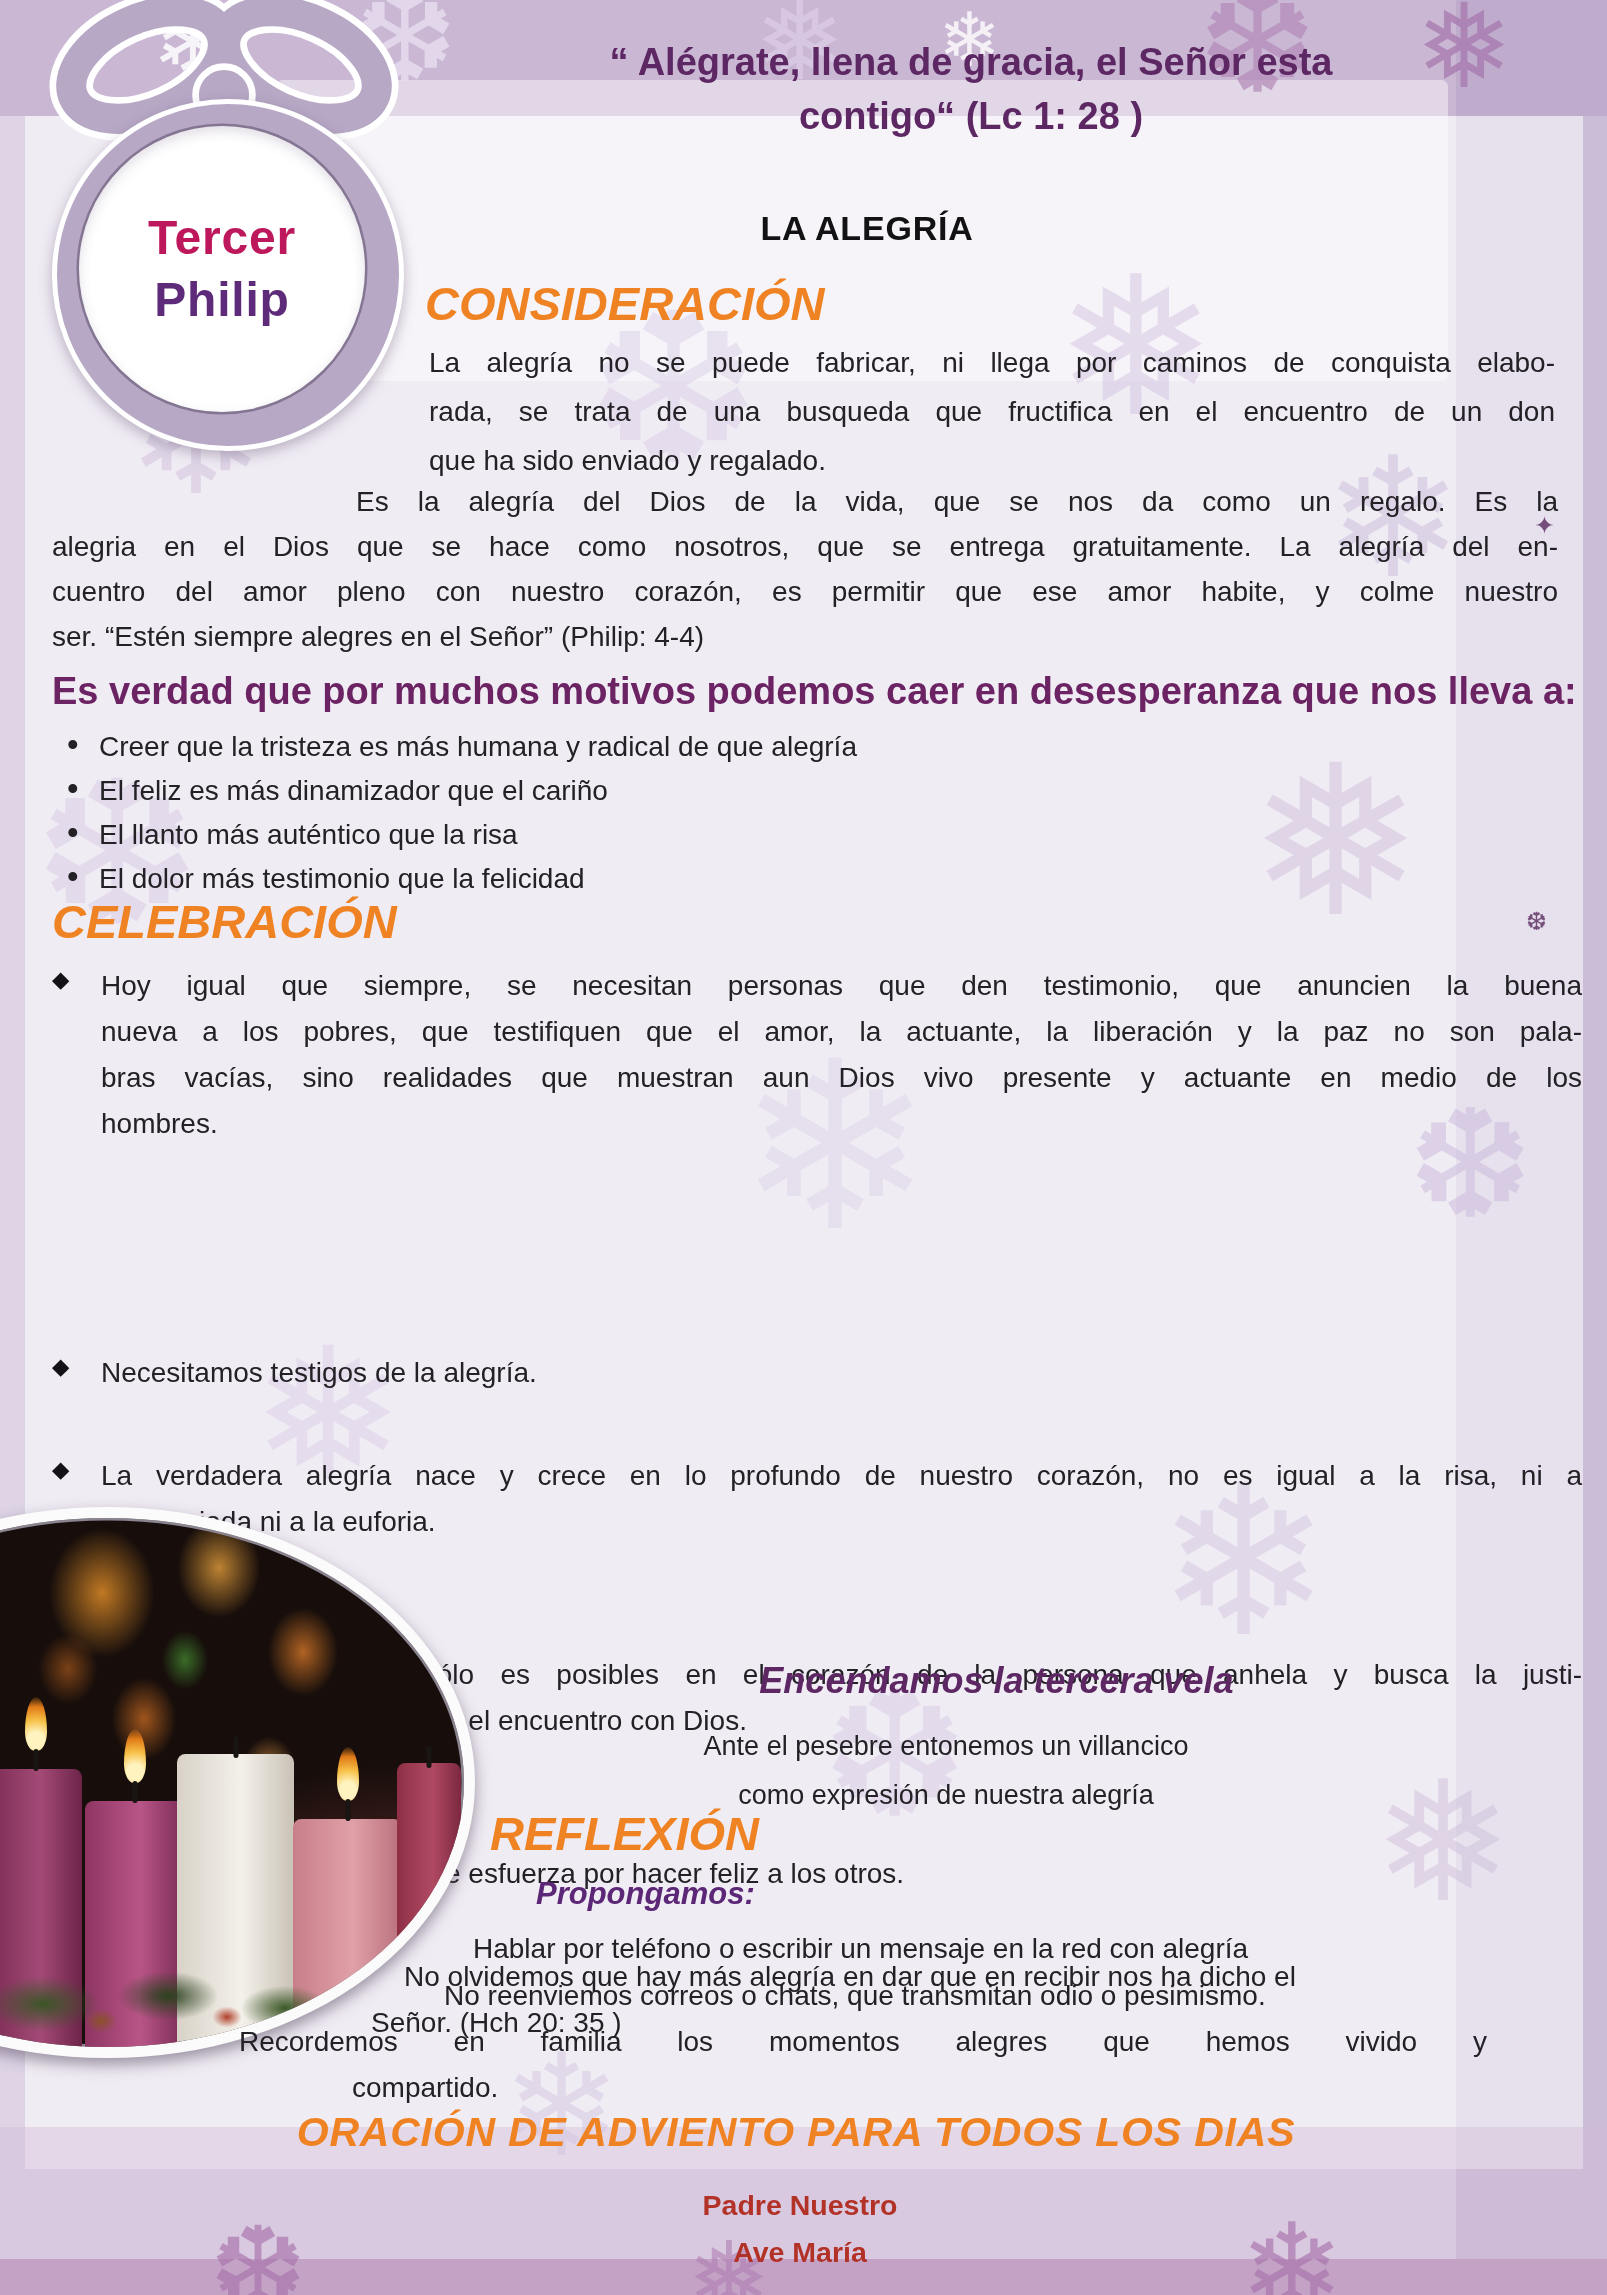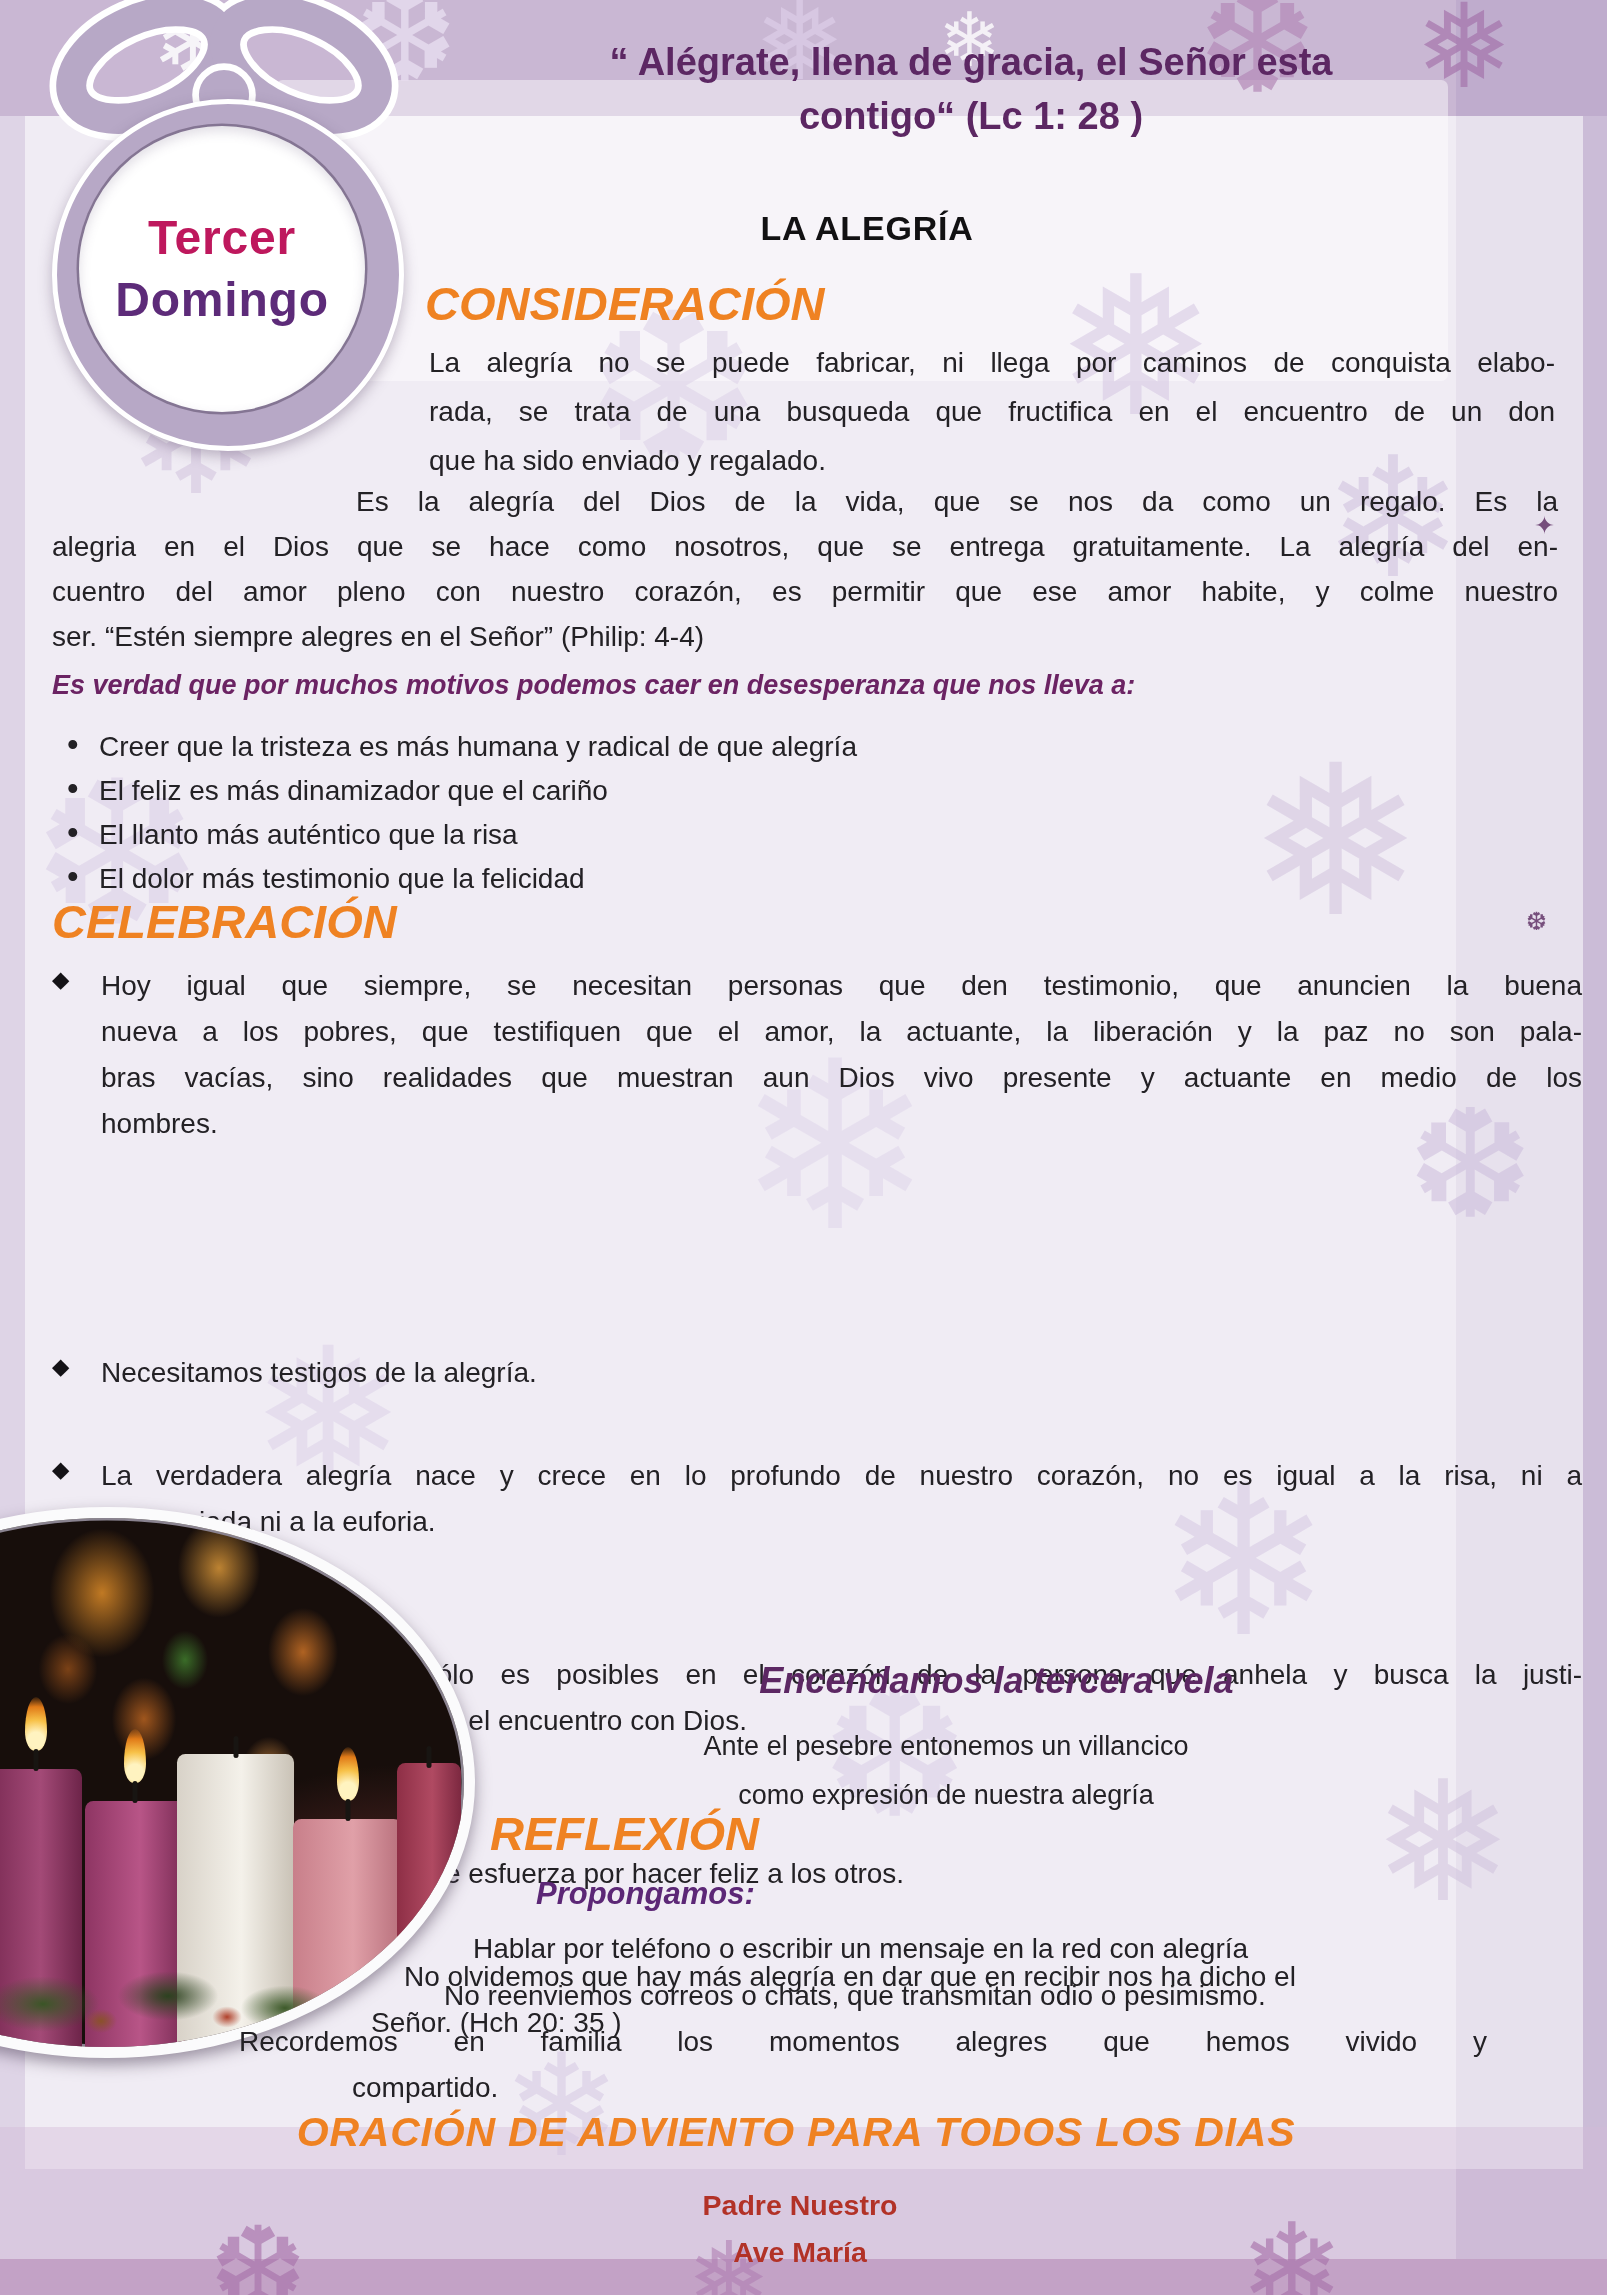--- a/index.html
+++ b/index.html
@@ -20,21 +20,21 @@
   .ring{left:52px;top:99px;width:342px;height:342px;border-radius:50%;
         background:#b7a8c6;border:5.9px solid #ffffff;box-shadow:0 5px 13.4px rgba(80,60,95,.35);}
   .ring-inner{position:absolute;left:22px;top:22px;width:286px;height:286px;border-radius:50%;
         background:#ffffff;box-shadow:0 0 0 2.5px rgba(70,55,85,.45), inset 0 5px 11.7px rgba(90,70,110,.18);
         display:flex;flex-direction:column;align-items:center;justify-content:center;}
   .badge-word{font-size:48px;font-weight:bold;letter-spacing:0.8px;line-height:62px;}
   
   .quote{font-size:38px;font-weight:bold;line-height:54px;text-align:center;}
   .subtitle{font-size:34px;font-weight:bold;color:#121113;text-align:center;letter-spacing:0.8px;}
   .h-orange{font-size:47px;font-weight:bold;font-style:italic;letter-spacing:0px;}
-  .h-purple-lead{font-size:27px;font-weight:bold;font-style:italic;}
+  .h-purple-lead{font-size:38px;font-weight:bold;}
   .h-vela{font-size:36px;font-weight:bold;font-style:italic;text-align:center;}
   .h-prop{font-size:31px;font-weight:bold;font-style:italic;}
   .h-oracion{font-size:41px;font-weight:bold;font-style:italic;text-align:center;letter-spacing:0.8px;}
   .prayer{font-size:28.5px;font-weight:bold;text-align:center;line-height:47px;}
   
   .bodyl{font-size:28px;line-height:49px;white-space:nowrap;}
   .jl{white-space:normal;text-align:justify;text-align-last:justify;}
   .lh54{line-height:45px;}
   .lh55{line-height:46px;}
   .center{text-align:center;white-space:normal;}
@@ -117,21 +117,21 @@
     </g>
     <g fill="none" stroke="#b7a8c6" stroke-width="36">
       <ellipse cx="128" cy="92" rx="96" ry="56" transform="rotate(-24 128 92)"></ellipse>
       <ellipse cx="312" cy="92" rx="96" ry="56" transform="rotate(24 312 92)"></ellipse>
     </g>
     <circle cx="220" cy="128" r="34" fill="#b7a8c6" stroke="#ffffff" stroke-width="8"></circle>
   </svg>
   <div class="abs ring">
     <div class="ring-inner">
       <div class="badge-word" style="color:#be185d;">Tercer</div>
-      <div class="badge-word" style="color:#5D2B79;">Domingo</div>
+      <div class="badge-word" style="color:#5D2B79;">Philip</div>
     </div>
   </div>
 
   <div class="abs quote" style="left:452px;top:35px;width:1038px;color:#5C2763;">
     <div>“ Alégrate, llena de gracia, el Señor esta</div>
     <div>contigo“ (Lc 1: 28 )</div>
   </div>
   <div class="abs subtitle" style="left:352px;top:209px;width:1030px;">LA ALEGRÍA</div>
 
   <div class="abs h-orange" style="left:425px;top:276px;color:#EF8222;">CONSIDERACIÓN</div>

